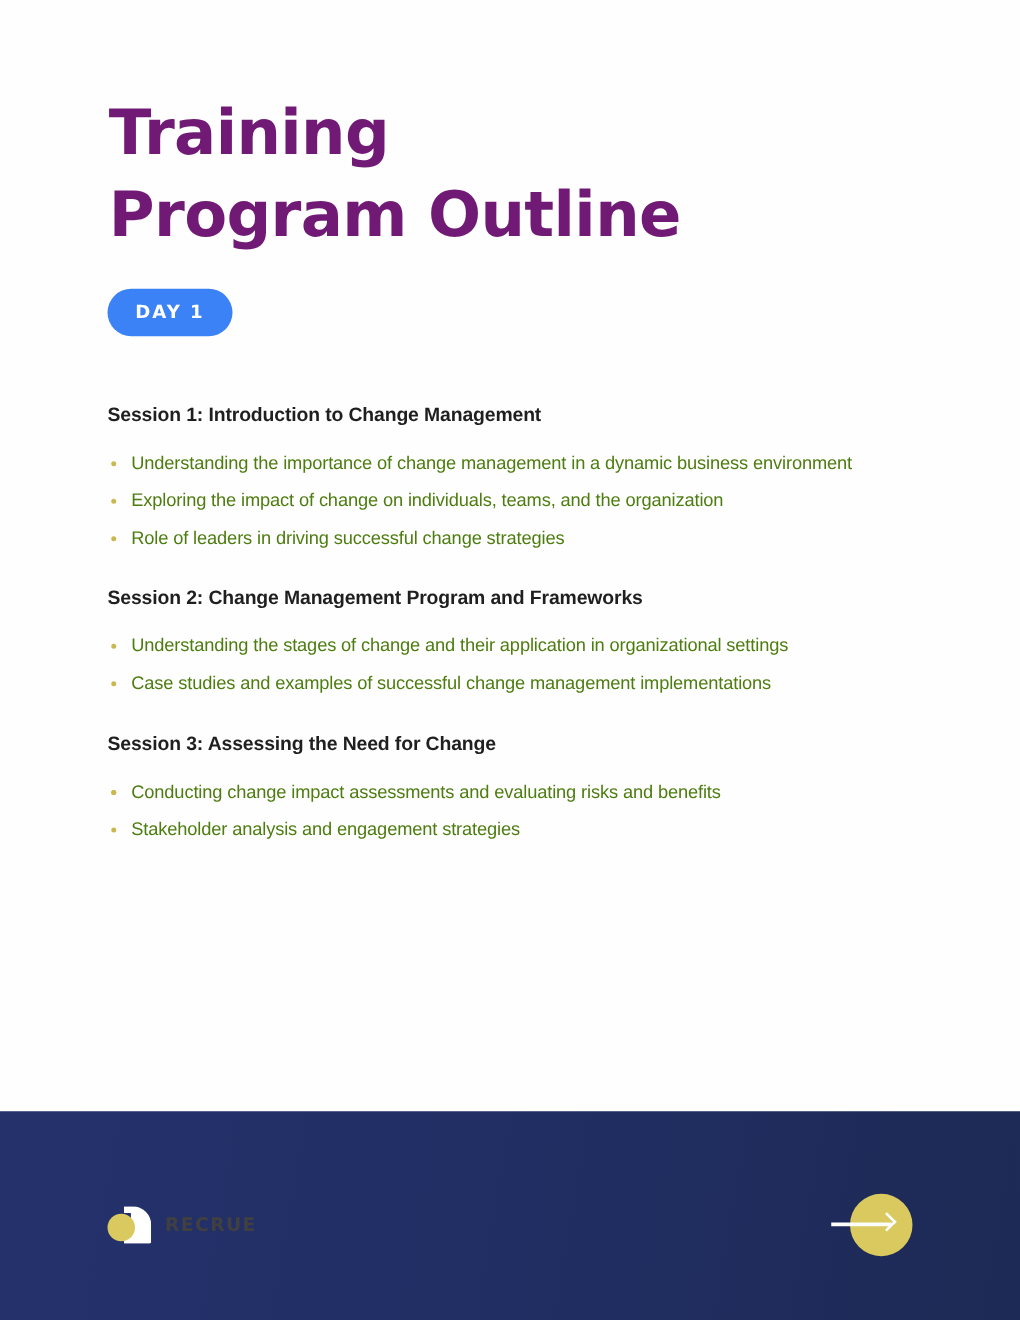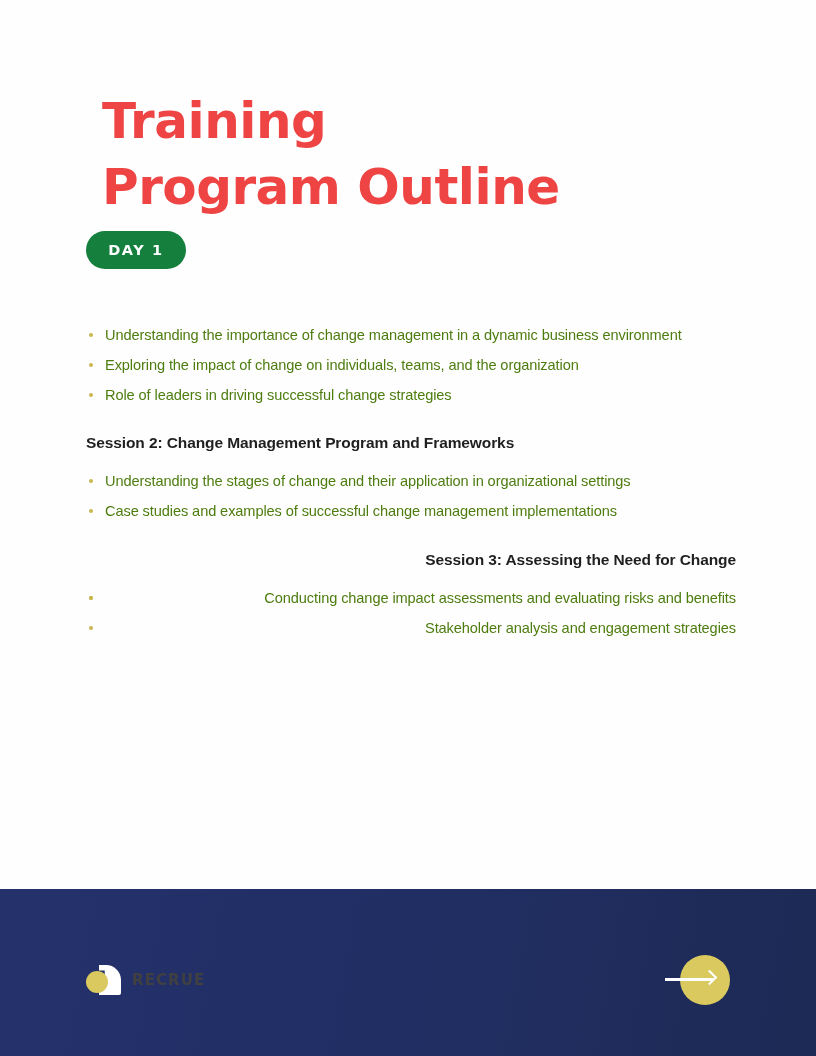--- a/index.html
+++ b/index.html
@@ -25,45 +25,45 @@
   }
 
   
   .header {
     position: absolute;
     left: 86px;
     top: 72px;
     width: 650px;
   }
   .doc-title {
-    margin: 16px;
+    margin: 1px;
     font-family: "DejaVu Sans", sans-serif;
     font-weight: 700;
     font-size: 50px;
     line-height: 66px;
     letter-spacing: -0.5px;
-    color: #ef4444;
+    color: #701a75;
   }
   .doc-title .line {
     display: block;
     white-space: pre;
   }
 
   .day-badge {
     position: absolute;
     left: 86px;
     top: 231px;
     display: inline-flex;
     align-items: center;
     justify-content: center;
     min-width: 100px;
     height: 38px;
     padding: 0 20px;
     border-radius: 19px;
-    background: #15803d;
+    background: #3b82f6;
     color: #ffffff;
     font-family: "DejaVu Sans", sans-serif;
     font-size: 14.5px;
     font-weight: 700;
     letter-spacing: 1.6px;
     box-sizing: border-box;
   }
 
   
   .content {
@@ -71,21 +71,20 @@
     left: 86px;
     top: 322px;
     width: 650px;
   }
 
   .session {
     margin-bottom: 26px;
   }
   .session:last-child {
     margin-bottom: 0;
-    text-align: right;
   }
 
   .session-title {
     margin: 0 0 14px 0;
     font-family: "Liberation Sans", sans-serif;
     font-weight: 700;
     font-size: 15.5px;
     line-height: 22px;
     color: #1f1f1f;
     letter-spacing: -0.1px;
@@ -219,20 +218,21 @@
       <span class="line">Training</span>
       <span class="line">Program Outline</span>
     </h1>
   </div>
 
   <div class="day-badge">DAY 1</div>
 
   <div class="content">
 
     <section class="session s1">
+      <h2 class="session-title">Session 1: Introduction to Change Management</h2>
       <ul class="bullets">
         <li class="bullet">
           <span class="dot"></span>
           <span>Understanding the importance of change management in a dynamic business environment</span>
         </li>
         <li class="bullet">
           <span class="dot"></span>
           <span>Exploring the impact of change on individuals, teams, and the organization</span>
         </li>
         <li class="bullet">

